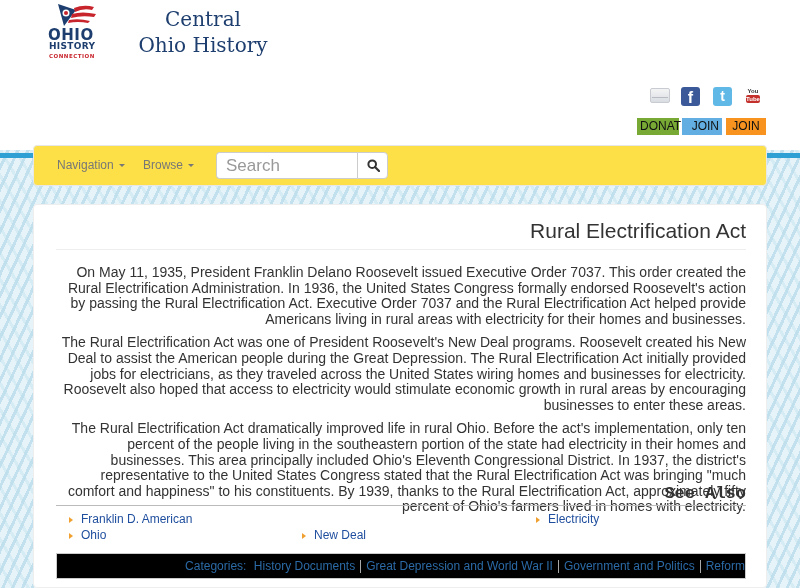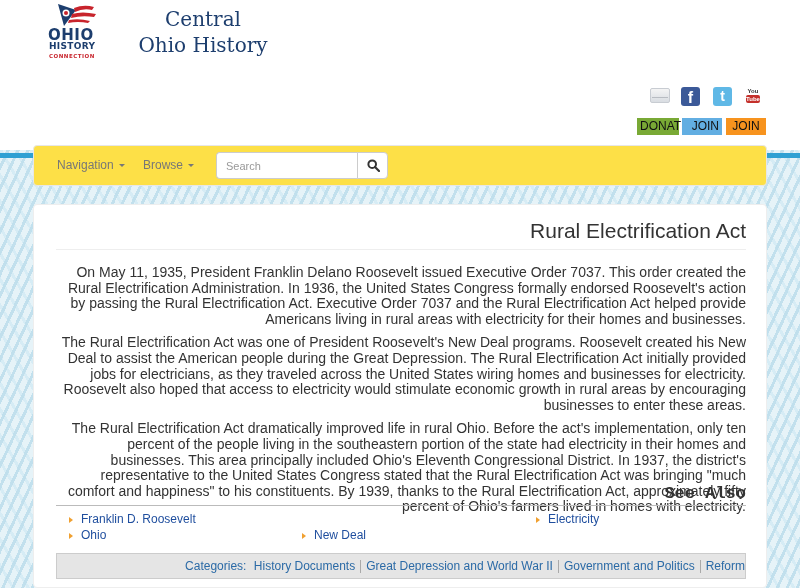--- a/index.html
+++ b/index.html
@@ -46,21 +46,21 @@
     position: absolute; left: 33px; top: 145px; width: 734px; height: 41px;
     background: #fde047; border: 1px solid #e7e7e7; border-radius: 4px;
   }
   .navbar .nav-item { position: absolute; top: 12px; font-size: 12px; color: #777; }
   .nav-navigation { left: 23px; }
   .nav-browse { left: 109px; }
   .caret { display: inline-block; width: 0; height: 0; border-left: 3px solid transparent; border-right: 3px solid transparent; border-top: 3px solid #777; vertical-align: middle; margin-left: 5px; }
   .search-input {
     position: absolute; left: 182px; top: 6px; width: 142px; height: 27px;
     border: 1px solid #ccc; border-right: none; border-radius: 4px 0 0 4px; background: #fff;
-    font-family: "Liberation Sans", sans-serif; font-size: 11px; color: #555; padding: 0 9px;
+    font-family: "Liberation Sans", sans-serif; font-size: 17px; color: #555; padding: 0 9px;
   }
   .search-input::placeholder { color: #999; }
   .search-btn {
     position: absolute; left: 323px; top: 6px; width: 31px; height: 27px;
     border: 1px solid #ccc; border-radius: 0 4px 4px 0; background: #fff;
   }
   .search-btn svg { position: absolute; left: 9px; top: 6px; }
 
   
   .panel {
@@ -77,21 +77,21 @@
   .see-also-title {
     position: absolute; left: 22px; top: 279px; width: 690px; font-size: 17px; color: #333;
     border-bottom: 1px solid #bbb; padding-bottom: 1px; line-height: 20px; font-family: Liberation Mono, monospace;
   }
   .see-also-list { position: absolute; left: 22px; top: 306px; width: 690px; height: 36px; }
   .see-also-item { position: absolute; font-size: 12px; color: #1f4e9e; line-height: 16px; }
   .see-also-item .bullet { display: inline-block; width: 0; height: 0; border-top: 3px solid transparent; border-bottom: 3px solid transparent; border-left: 4px solid #f0a030; margin-right: 8px; vertical-align: middle; margin-left: 13px; }
 
   .categories {
     position: absolute; left: 22px; top: 348px; width: 690px; height: 26px;
-    border: 1px solid #ccc; background: #e5e5e5; font-size: 12px; line-height: 24px; padding-left: 12px; color: #2b6aa6;
+    border: 1px solid #ccc; background: #000000; font-size: 12px; line-height: 24px; padding-left: 12px; color: #2b6aa6;
   }
   .categories .cat-link { color: #2b6aa6; }
   .categories .sep { display: inline-block; width: 1px; height: 13px; background: #aaa; vertical-align: middle; margin: 0 5px; }
 </style>
 </head>
 <body>
 
 <div class="bg-map"></div>
 <div class="blue-stripe-left"></div>
 <div class="blue-stripe-right"></div>
@@ -147,21 +147,21 @@
   <h1 class="page-title">Rural Electrification Act</h1>
   <div class="body-text">
     <p>On May 11, 1935, President Franklin Delano Roosevelt issued Executive Order 7037. This order created the Rural Electrification Administration. In 1936, the United States Congress formally endorsed Roosevelt's action by passing the Rural Electrification Act. Executive Order 7037 and the Rural Electrification Act helped provide Americans living in rural areas with electricity for their homes and businesses.</p>
     <p>The Rural Electrification Act was one of President Roosevelt's New Deal programs. Roosevelt created his New Deal to assist the American people during the Great Depression. The Rural Electrification Act initially provided jobs for electricians, as they traveled across the United States wiring homes and businesses for electricity. Roosevelt also hoped that access to electricity would stimulate economic growth in rural areas by encouraging businesses to enter these areas.</p>
     <p>The Rural Electrification Act dramatically improved life in rural Ohio. Before the act's implementation, only ten percent of the people living in the southeastern portion of the state had electricity in their homes and businesses. This area principally included Ohio's Eleventh Congressional District. In 1937, the district's representative to the United States Congress stated that the Rural Electrification Act was bringing "much comfort and happiness" to his constituents. By 1939, thanks to the Rural Electrification Act, approximately fifty percent of Ohio's farmers lived in homes with electricity.</p>
   </div>
 
   <h2 class="see-also-title">See Also</h2>
   <div class="see-also-list">
     <div class="see-also-item" style="left:0; top:0;">
-      <span class="bullet"></span><span>Franklin D. Roosevelt</span>
+      <span class="bullet"></span><span>Franklin D. American</span>
     </div>
     <div class="see-also-item" style="left:467px; top:0;">
       <span class="bullet"></span><span>Electricity</span>
     </div>
     <div class="see-also-item" style="left:0; top:16px;">
       <span class="bullet"></span><span>Ohio</span>
     </div>
     <div class="see-also-item" style="left:233px; top:16px;">
       <span class="bullet"></span><span>New Deal</span>
     </div>

